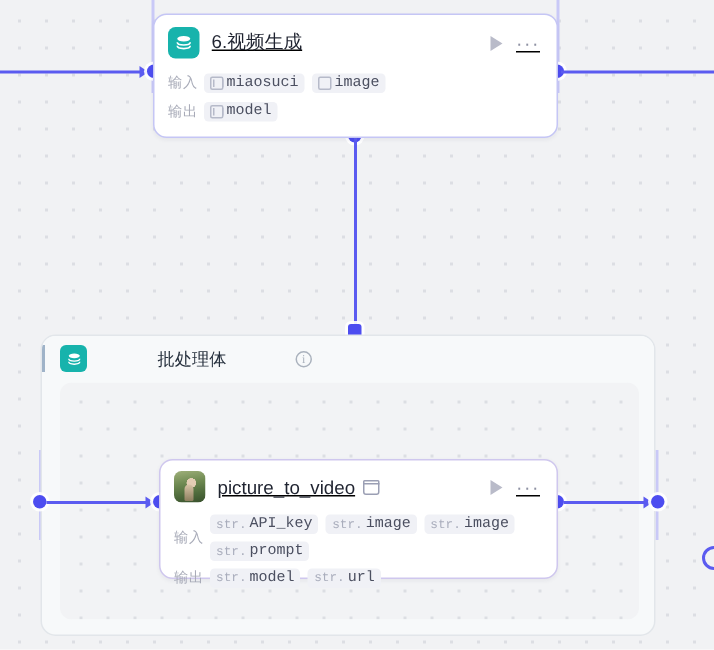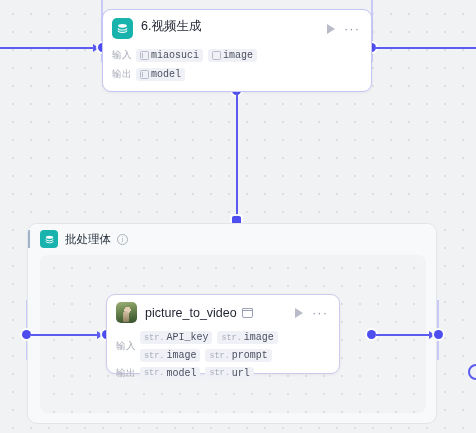--- a/index.html
+++ b/index.html
@@ -58,21 +58,23 @@
   
   .node {
     position: absolute;
     background: #ffffff;
     border: 1px solid #c5c6f5;
     border-radius: 9px;
     box-shadow: 0 1px 3px rgba(30,30,60,0.06);
   }
   .node-head {
     display: flex;
+    align-items: center;
     padding: 8px 9px 5px 9px;
+    text-decoration: underline;
   }
   .node-icon {
     width: 21px; height: 21px;
     border-radius: 5px;
     background: #17b3ac;
     display: flex; align-items: center; justify-content: center;
     flex: none;
   }
   .node-title {
     font-size: 12.5px;
@@ -161,20 +163,21 @@
     border: 1px solid #e2e6ea;
     border-radius: 10px;
     overflow: hidden;
   }
   .batch-head {
     display: flex;
     align-items: center;
     height: 30px;
     padding-left: 12px;
     background: #f7f9fa;
+    gap: 40px;
   }
   .batch-accent {
     position: absolute;
     left: 0; top: 6px;
     width: 2px; height: 18px;
     background: #9fb3c8;
   }
   .batch-icon {
     width: 18px; height: 18px;
     border-radius: 4px;
@@ -204,22 +207,22 @@
     width: 386px; height: 158px;
     border-radius: 8px;
     background-color: #f2f3f5;
     background-image: radial-gradient(circle, #dcdee3 1px, transparent 1.2px);
     background-size: 18px 18px;
     background-position: 5px 4px;
   }
 
   
   #node-p2v {
-    left: 106px; top: 294px;
-    width: 234px; height: 80px;
+    left: 106px; top: 306px;
+    width: 266px; height: 80px;
     border-color: #cfc7ee;
   }
   #node-p2v .node-head { padding-top: 7px; }
   .thumb {
     width: 21px; height: 21px;
     border-radius: 5px;
     flex: none;
     background:
       radial-gradient(circle at 55% 38%, #e4cdb4 0 18%, transparent 19%),
       linear-gradient(170deg, #9fb07a 0%, #6f8a52 38%, #4f6b3c 70%, #38502c 100%);

